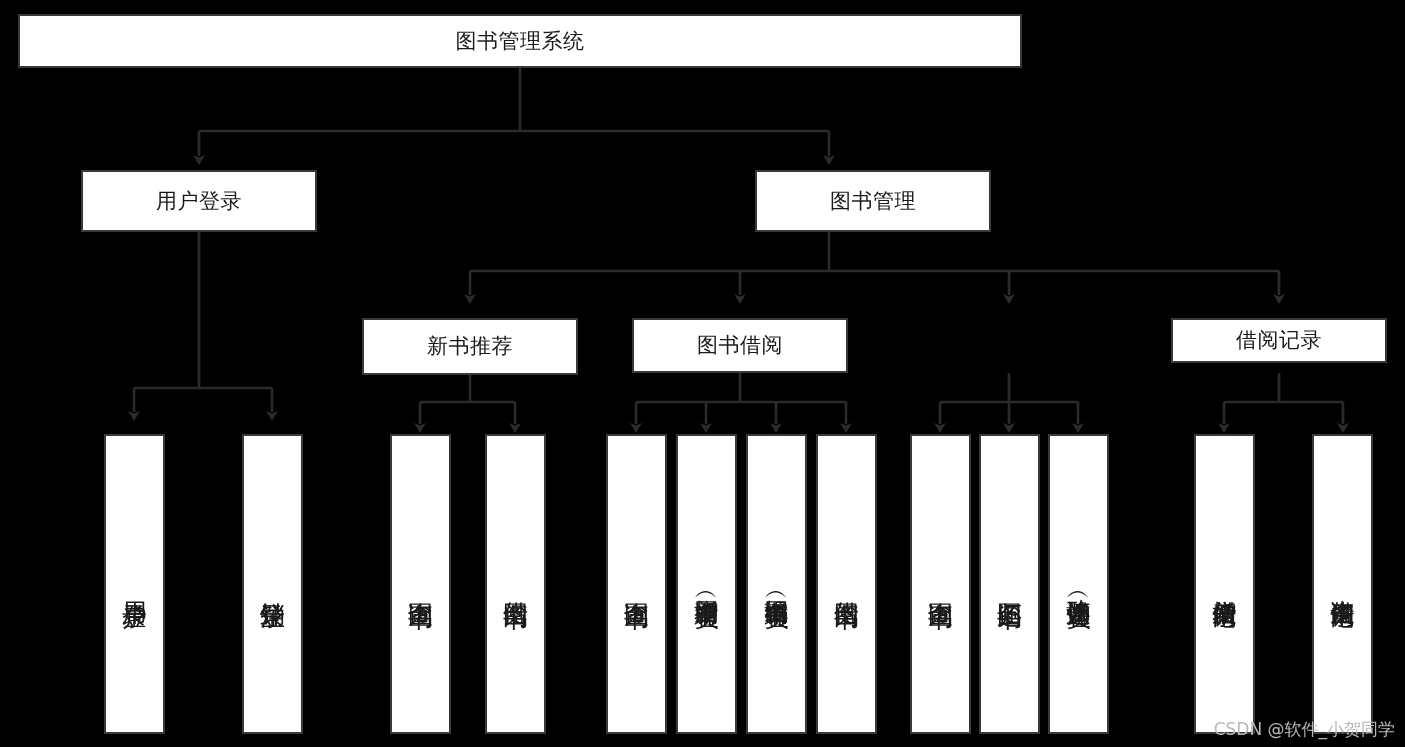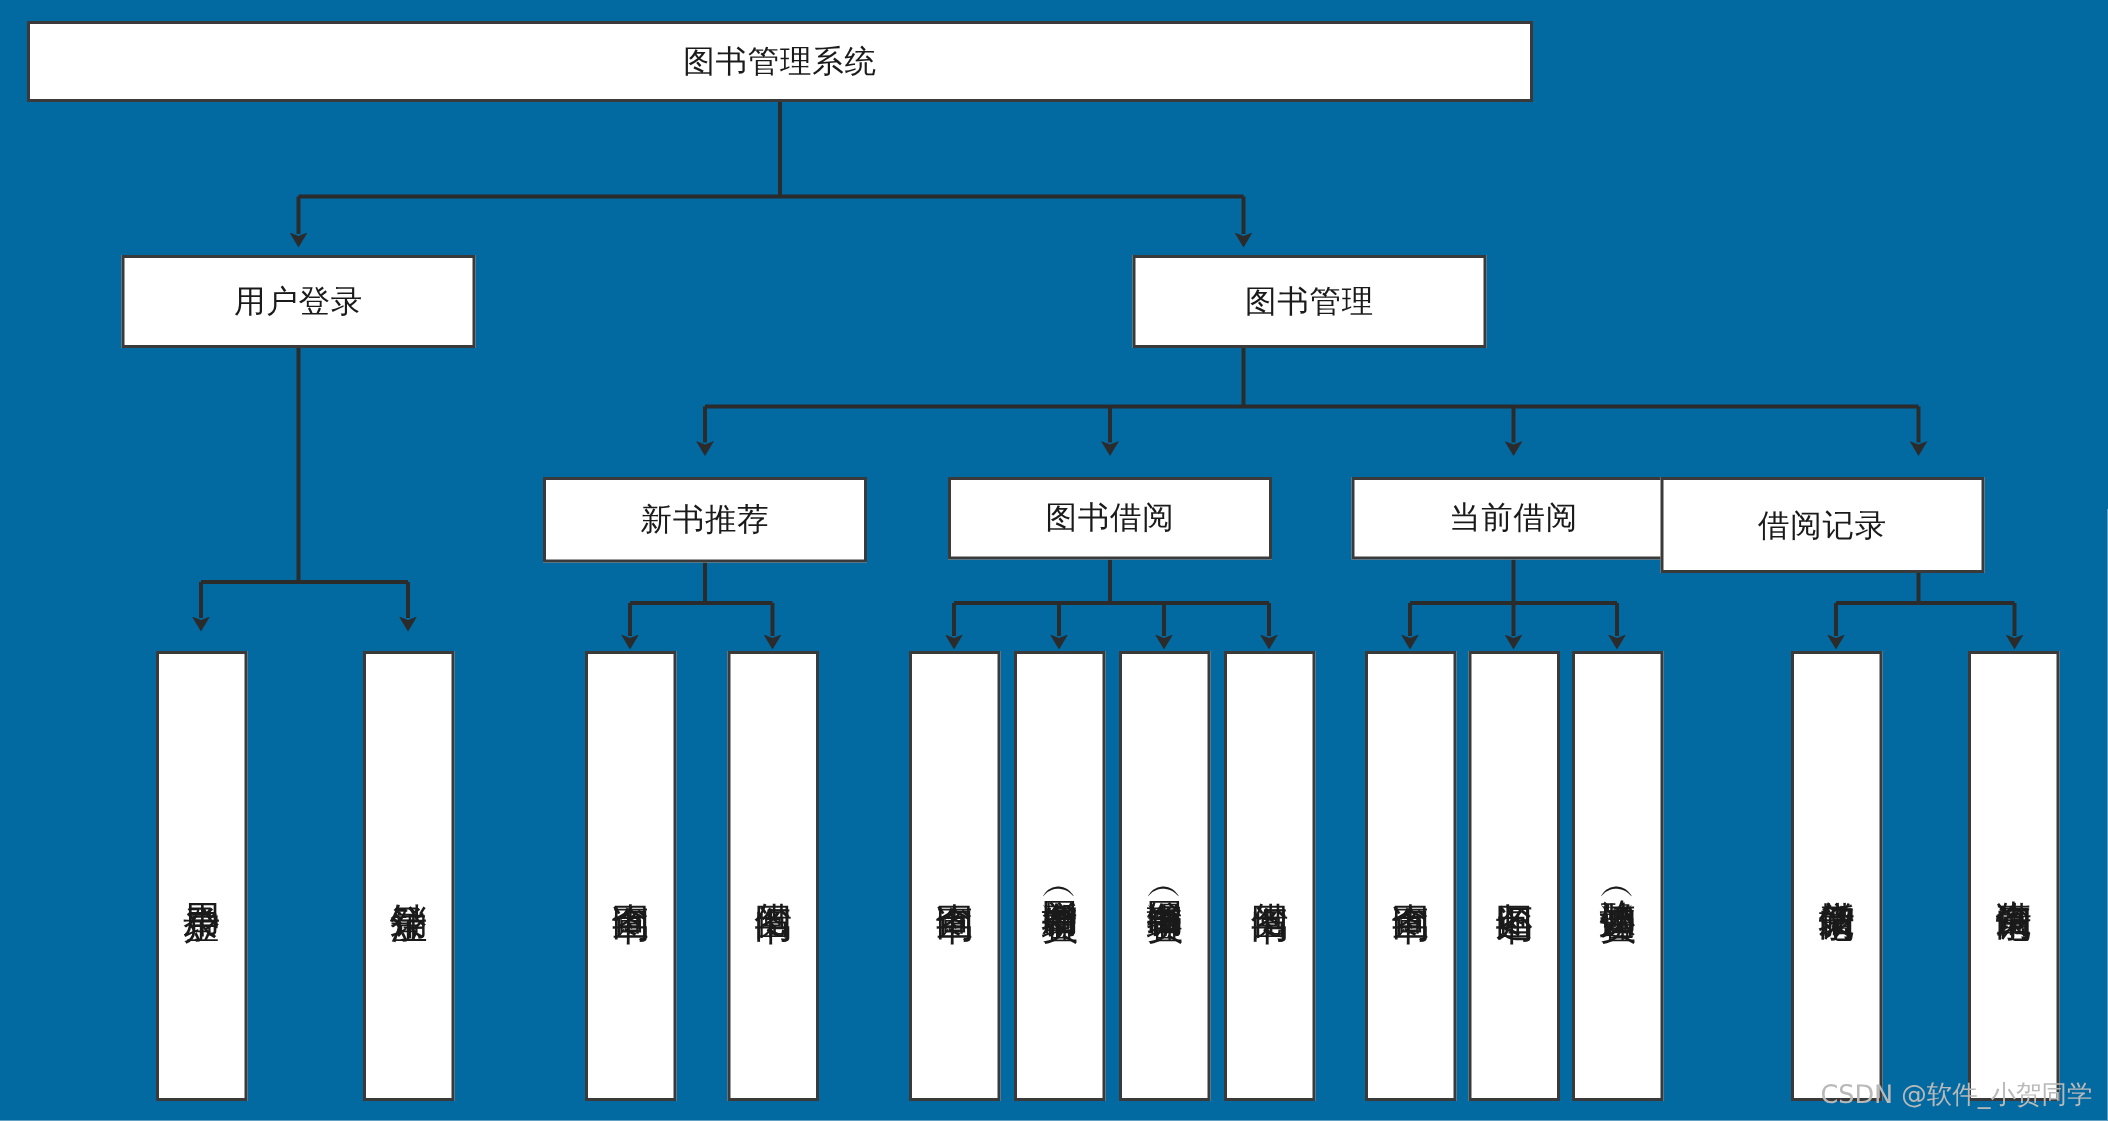--- a/index.html
+++ b/index.html
@@ -8,21 +8,21 @@
     background: #ffffff;
   }
   body {
     width: 1405px; height: 747px;
     font-family: "DejaVu Sans", "Liberation Sans", sans-serif;
     overflow: hidden;
   }
   #canvas {
     position: relative;
     width: 1405px; height: 747px;
-    background: #0369a1;
+    background: #000000;
   }
   #edges {
     position: absolute; left: 0; top: 0;
     width: 1405px; height: 747px;
     pointer-events: none;
   }
   .node {
     position: absolute;
     border: 2px solid #3a3a3a;
     background: #ffffff;
@@ -135,24 +135,21 @@
   <div class="node horiz" style="left:711px; top:170px; width:236px; height:62px;margin-left:44px;">
     <span class="lbl">图书管理</span>
   </div>
 
   <div class="node horiz" style="left:362px; top:318px; width:216px; height:57px;">
     <span class="lbl">新书推荐</span>
   </div>
   <div class="node horiz" style="left:632px; top:318px; width:216px; height:55px;justify-content:center;">
     <span class="lbl">图书借阅</span>
   </div>
-  <div class="node horiz" style="left:901px; top:318px; width:216px; height:55px;">
-    <span class="lbl">当前借阅</span>
-  </div>
-  <div class="node horiz" style="left:1107px; top:318px; width:216px; height:64px;">
+  <div class="node horiz" style="left:1171px; top:318px; width:216px; height:45px;">
     <span class="lbl">借阅记录</span>
   </div>
 
   <div class="node vert" style="left:104px; top:434px; width:61px; height:300px;">
     <span class="lbl">用户登录</span>
   </div>
   <div class="node vert" style="left:242px; top:434px; width:61px; height:300px;">
     <span class="lbl">注销登录</span>
   </div>
 

